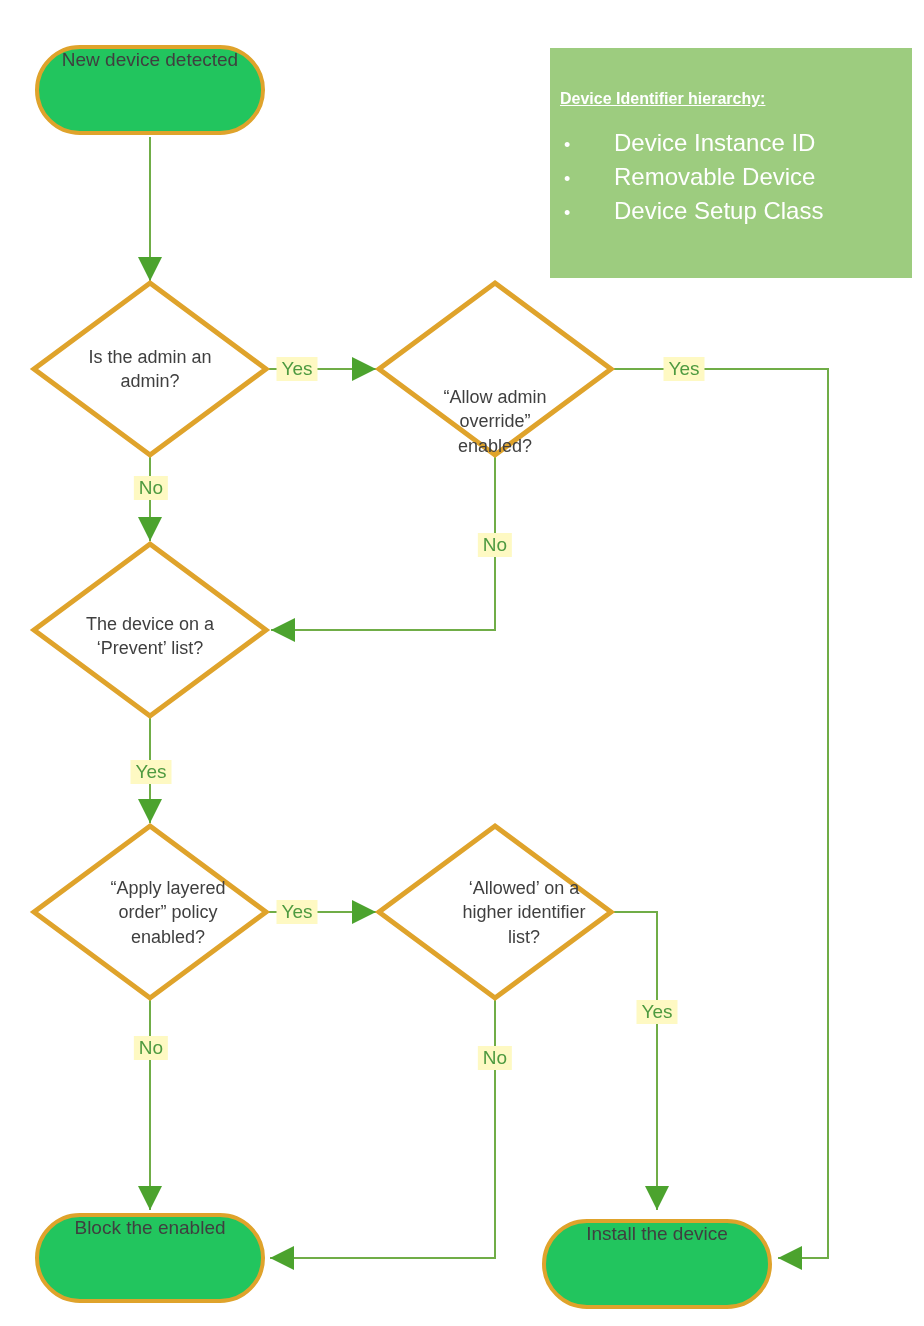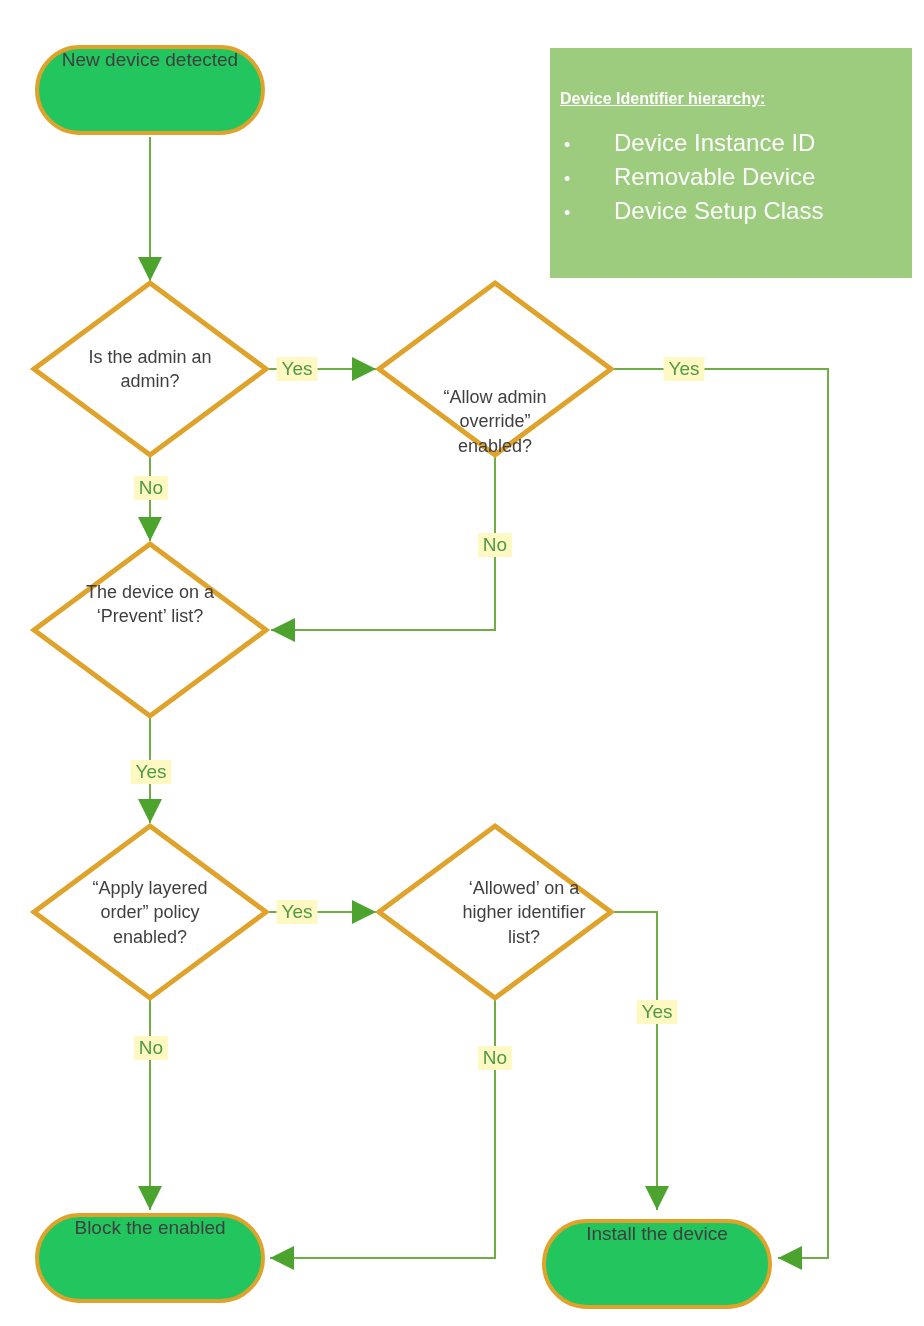--- a/index.html
+++ b/index.html
@@ -85,22 +85,22 @@
   <div class="terminal" style="left:35px; top:1213px; width:230px; height:90px;">
     <span>Block the enabled</span>
   </div>
 
   <div class="terminal" style="left:542px; top:1213px; width:230px; height:90px;margin-top:6px;">
     <span>Install the device</span>
   </div>
 
   <div class="node-label" style="left:150px; top:369px; width:150px;">Is the admin an admin?</div>
   <div class="node-label" style="left:495px; top:391px; width:130px;margin-top:30px;">“Allow admin override” enabled?</div>
-  <div class="node-label" style="left:150px; top:604px; width:160px;">The device on a ‘Prevent’ list?</div>
-  <div class="node-label" style="left:150px; top:912px; width:140px;">“Apply layered order” policy enabled?</div>
+  <div class="node-label" style="left:150px; top:636px; width:160px;">The device on a ‘Prevent’ list?</div>
+  <div class="node-label" style="left:168px; top:912px; width:140px;">“Apply layered order” policy enabled?</div>
   <div class="node-label" style="left:524px; top:912px; width:160px;">‘Allowed’ on a higher identifier list?</div>
 
   <span class="edge-label" style="left:297px; top:369px;">Yes</span>
   <span class="edge-label" style="left:151px; top:488px;">No</span>
   <span class="edge-label" style="left:684px; top:369px;">Yes</span>
   <span class="edge-label" style="left:495px; top:545px;">No</span>
   <span class="edge-label" style="left:151px; top:772px;">Yes</span>
   <span class="edge-label" style="left:297px; top:912px;">Yes</span>
   <span class="edge-label" style="left:151px; top:1048px;">No</span>
   <span class="edge-label" style="left:657px; top:1012px;">Yes</span>

